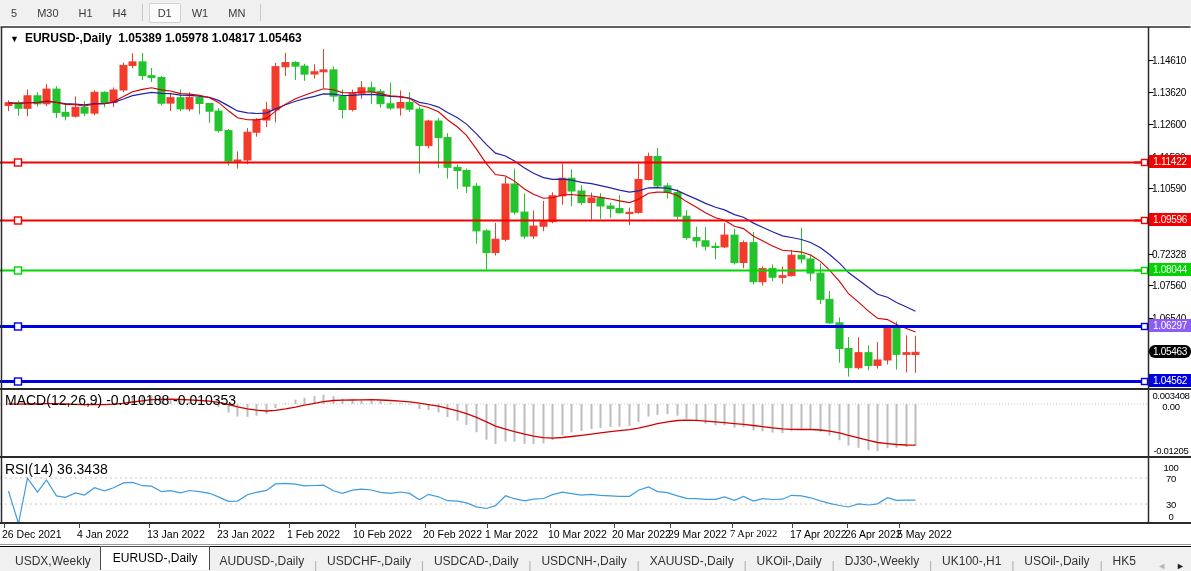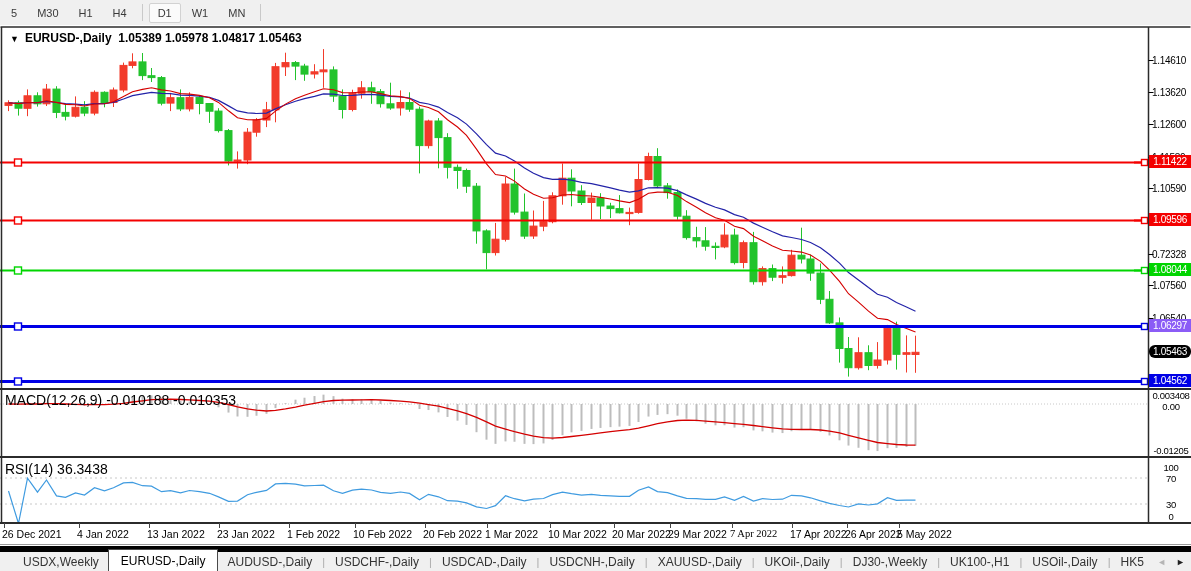--- a/index.html
+++ b/index.html
@@ -16,22 +16,22 @@
   .overlay{position:absolute;left:0;top:0;width:1170px;height:521px;pointer-events:none;}
   .chart-title{position:absolute;left:10px;top:6px;font-size:12px;font-weight:bold;color:#000;white-space:nowrap;}
   .chart-title .tri{font-size:9px;margin-right:6px;font-weight:normal;}
   .ind-label{position:absolute;left:5px;font-size:14px;color:#000;white-space:nowrap;}
   .tick-label{position:absolute;left:1152px;width:39px;font-size:10px;letter-spacing:-0.3px;color:#000;line-height:11px;}
   .price-label{position:absolute;left:1149px;width:42px;height:13px;line-height:13px;text-align:center;
     font-size:10px;letter-spacing:-0.3px;color:#fff;}
   .ind-axis-label{position:absolute;left:1151px;width:40px;font-size:9.5px;letter-spacing:-0.3px;color:#000;line-height:11px;text-align:center;}
   .date-label{position:absolute;top:503px;font-size:10.5px;color:#000;white-space:nowrap;}
   
-  .tabbar{height:25px;background:#f0f0f0;border-top:6px solid #000000;display:flex;align-items:center;
-    padding-left:14px;box-sizing:border-box;}
+  .tabbar{height:25px;background:#f0f0f0;border-top:1px solid #000000;display:flex;align-items:flex-end;
+    padding-left:6px;box-sizing:border-box;}
   .tab{font-size:12px;color:#333;padding:3px 9px;white-space:nowrap;cursor:default;}
   .tab.active{background:#fff;border:1px solid #4a4a4a;border-bottom:none;color:#000;padding:4px 12px 5px 12px;
     position:relative;top:-1px;}
   .tab-sep{color:#aaa;font-size:11px;margin:0 1px;}
   .tab-scroll{margin-left:auto;display:flex;align-items:center;gap:10px;padding-right:6px;}
   .arrow{font-size:9px;}
   .arrow.left{color:#b5b5b5;}
   .arrow.right{color:#222;}
 </style>
 </head>

